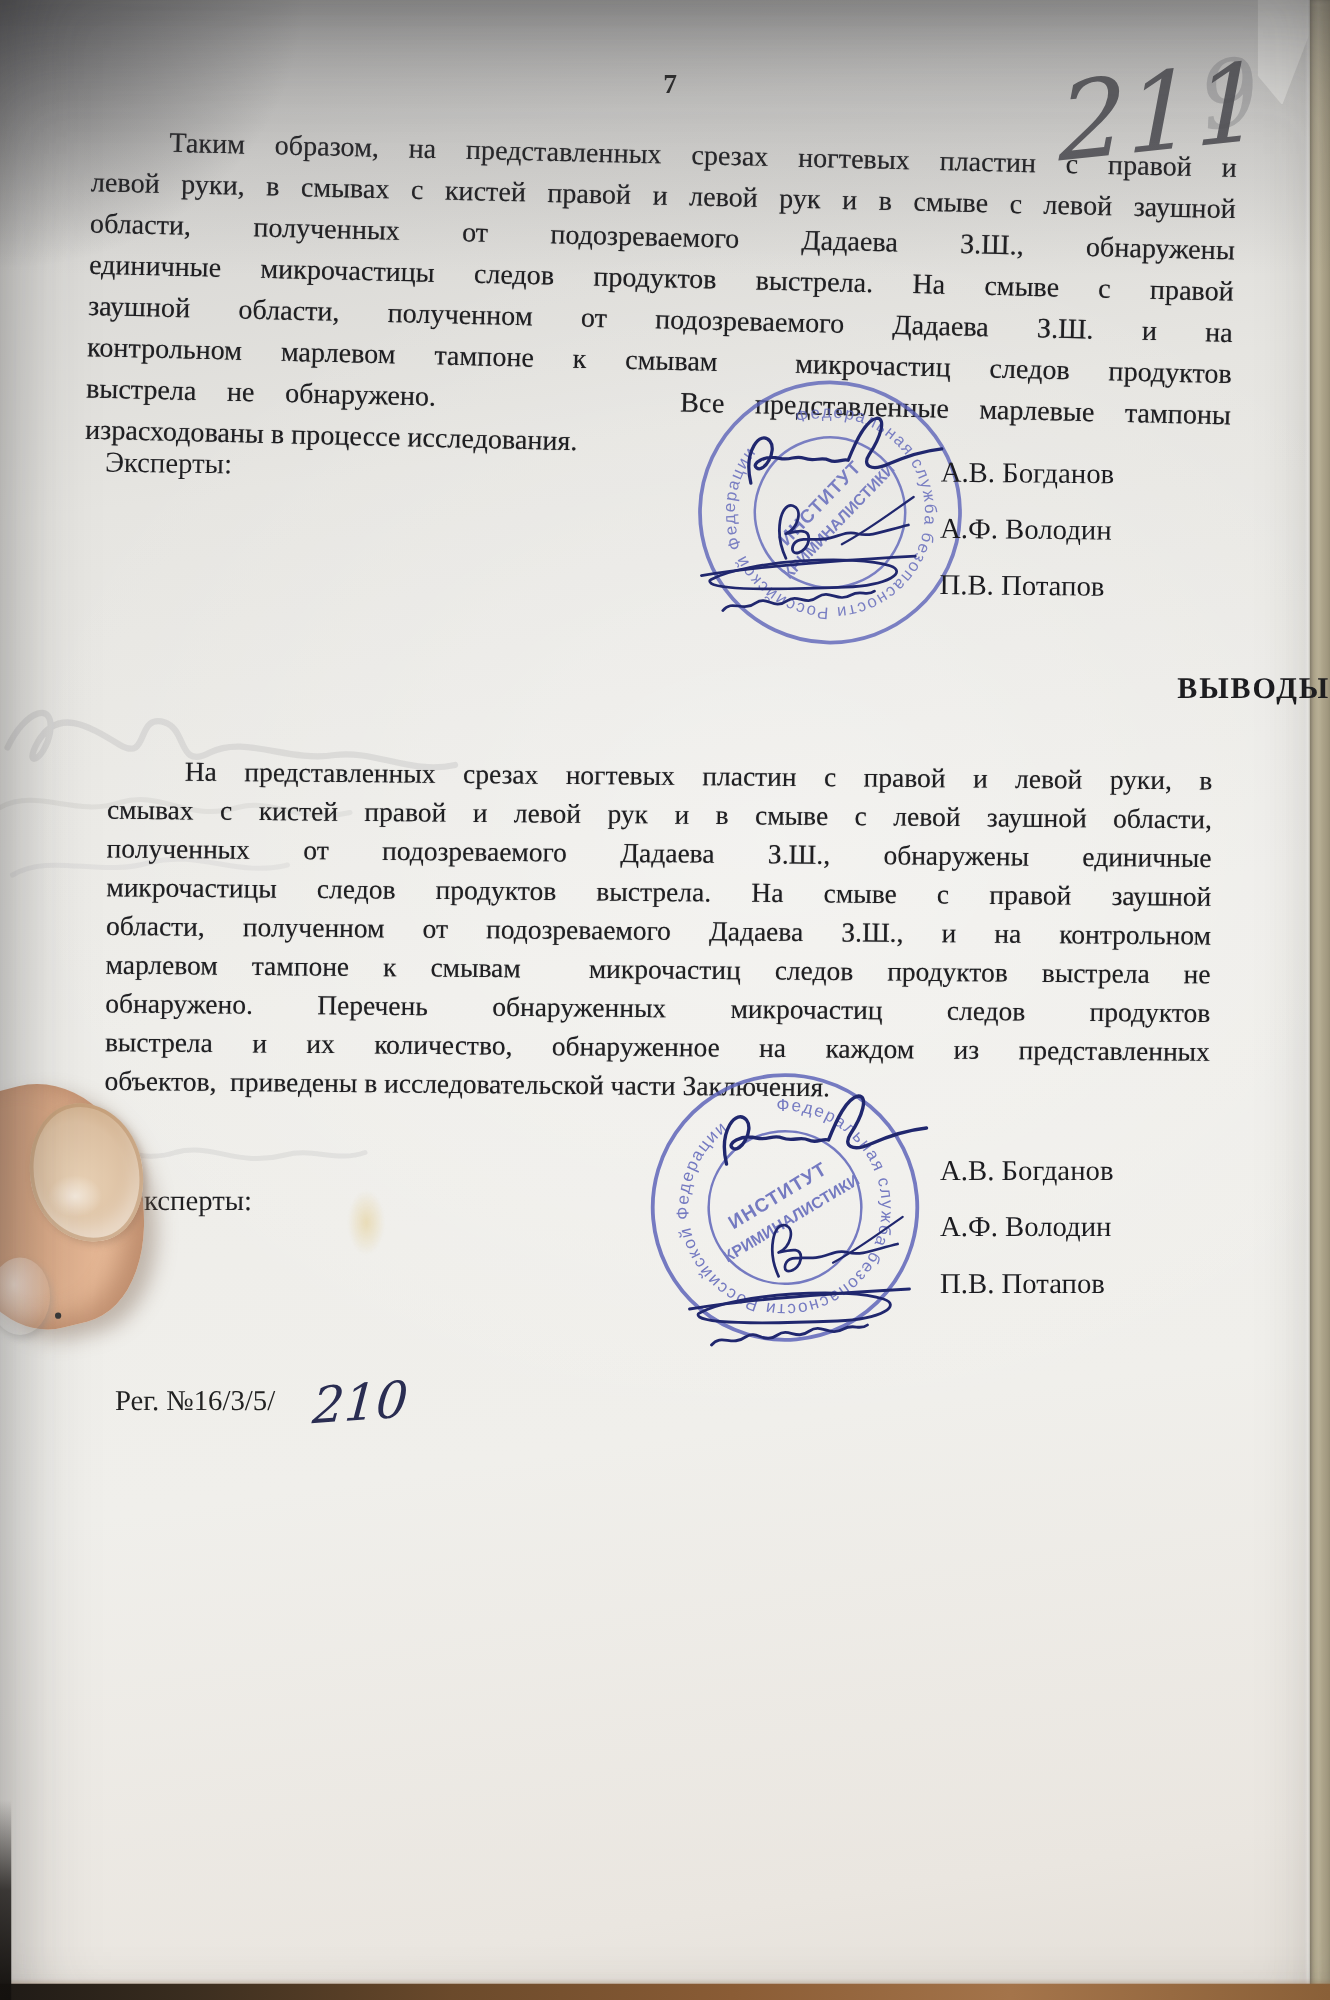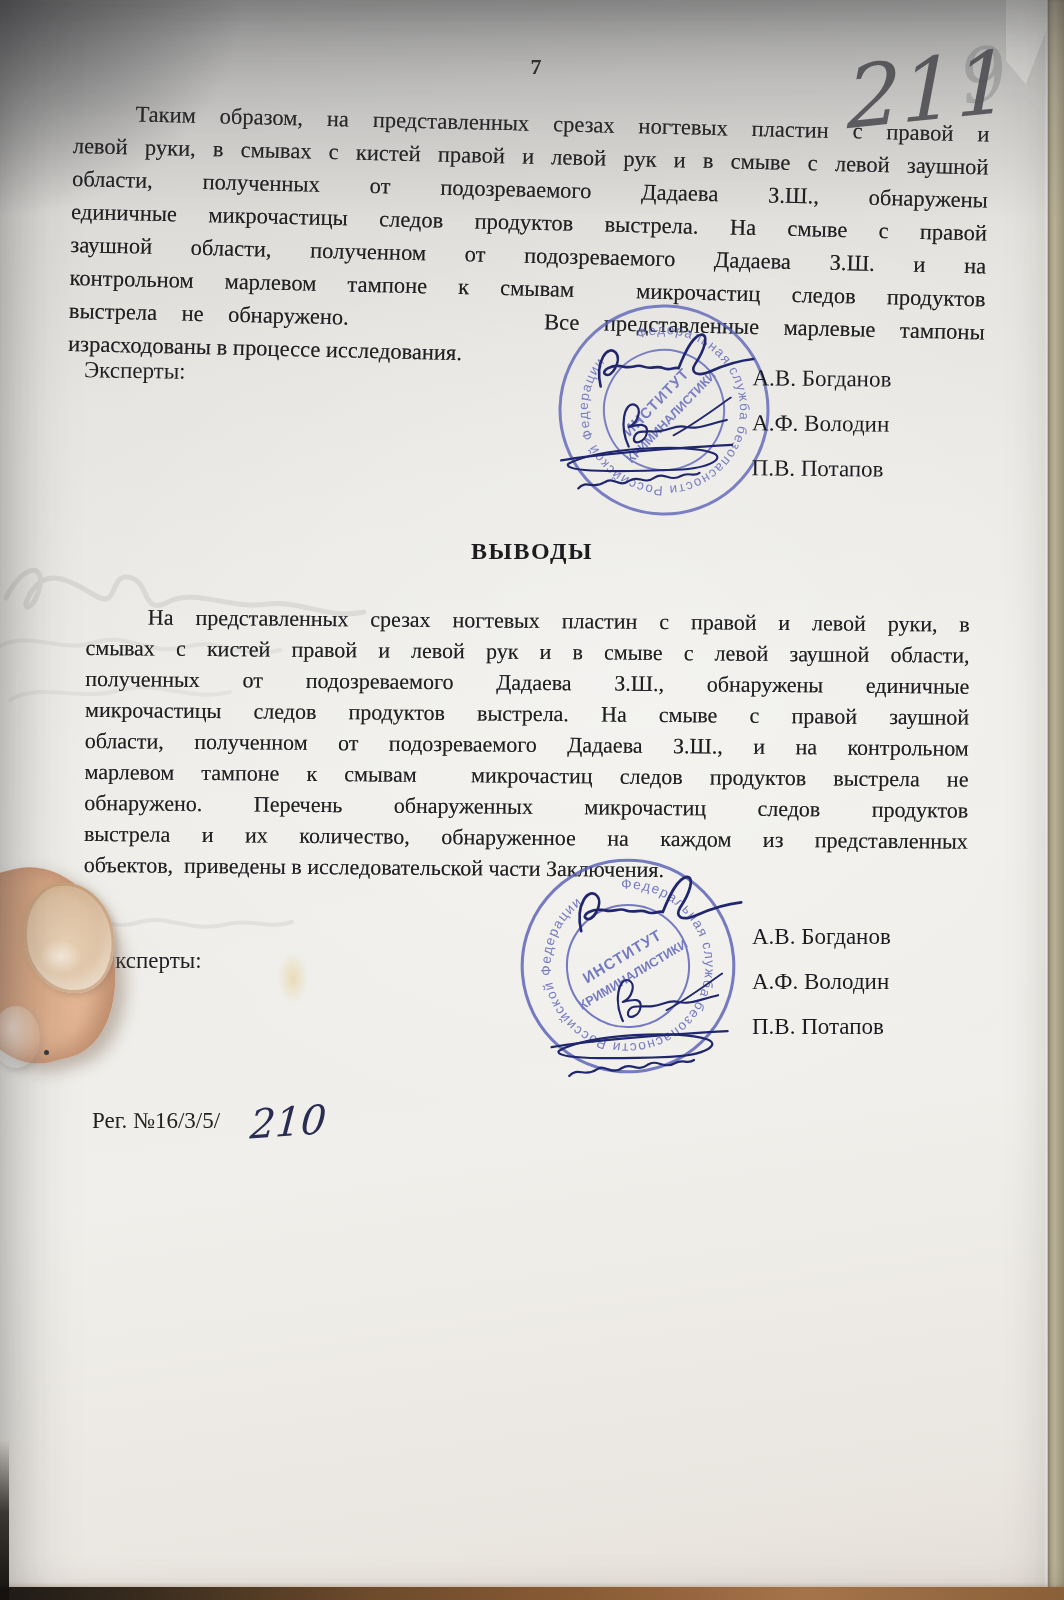--- a/index.html
+++ b/index.html
@@ -32,21 +32,21 @@
     background:linear-gradient(180deg, rgba(25,22,20,0), rgba(25,22,20,.8) 45%, #14110e 100%);}
 
   
   .para{position:absolute;color:#1f1f22;text-shadow:0 0 .6px rgba(25,25,28,.55);}
   .para .line{text-align:justify;text-align-last:justify;white-space:normal;}
   .para .line.first{text-indent:62px;}
   .para .line.last{text-align-last:left;}
   #para1{left:74px;top:96px;width:916px;font-size:22.5px;line-height:33px;transform:rotate(1.35deg);transform-origin:0 0;}
   #para2{left:86px;top:601px;width:884px;font-size:22px;line-height:31px;transform:rotate(.5deg);transform-origin:0 0;}
   #page-number{position:absolute;left:506px;top:54px;width:60px;text-align:center;font-size:22px;font-weight:600;color:#222;}
-  #heading{position:absolute;left:0;top:538px;width:1064px;text-align:center;font-size:24px;font-weight:bold;letter-spacing:1.5px;color:#1d1d20;}
+  #heading{position:absolute;left:0;top:538px;width:1064px;text-align:right;font-size:24px;font-weight:bold;letter-spacing:1.5px;color:#1d1d20;}
   .experts-label{position:absolute;font-size:23px;color:#1f1f22;}
   .names{position:absolute;font-size:23px;color:#1c1c20;}
   .names div{height:45px;}
   #reg-line{position:absolute;left:92px;top:1108px;font-size:23px;color:#222;text-align:right;}
 
   svg{position:absolute;overflow:visible;}
   .sig path{fill:none;stroke:#20276e;stroke-linecap:round;stroke-linejoin:round;}
   .stamp{opacity:.78;}
   .stamp *{fill:none;stroke:#5a61b8;}
   .stamp text, .stamp textPath{fill:#5a61b8;stroke:none;font-family:"Liberation Sans",sans-serif;}

